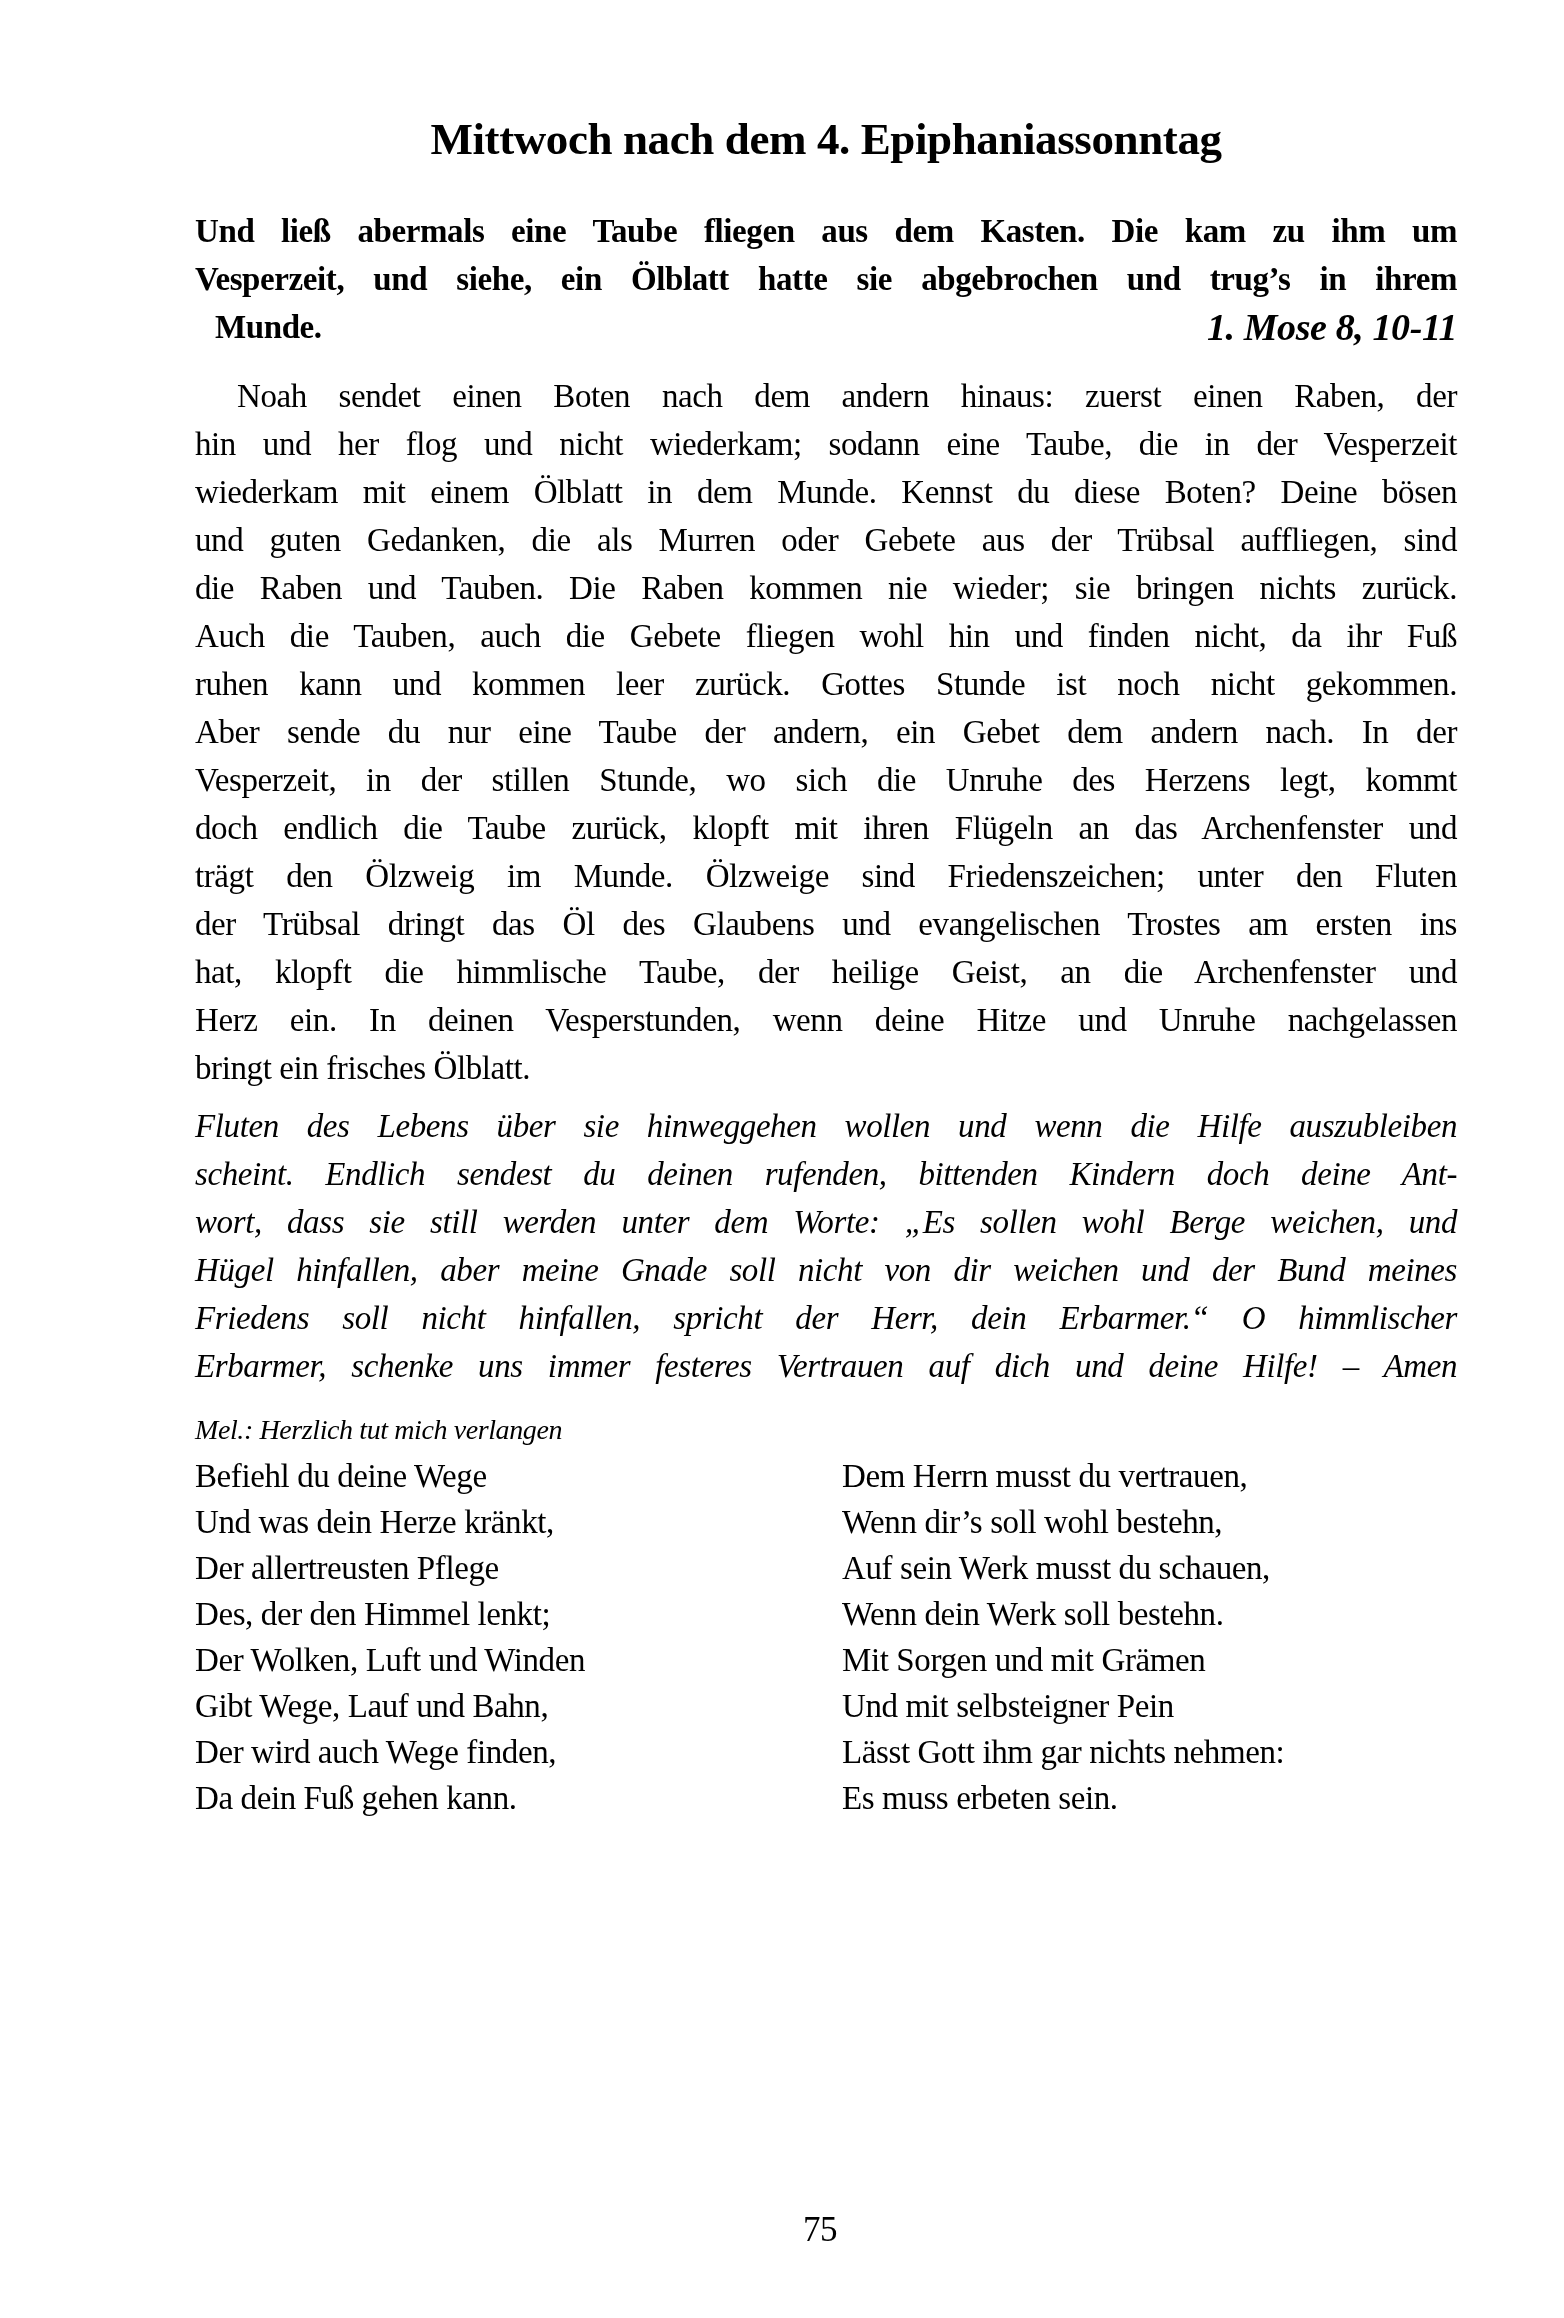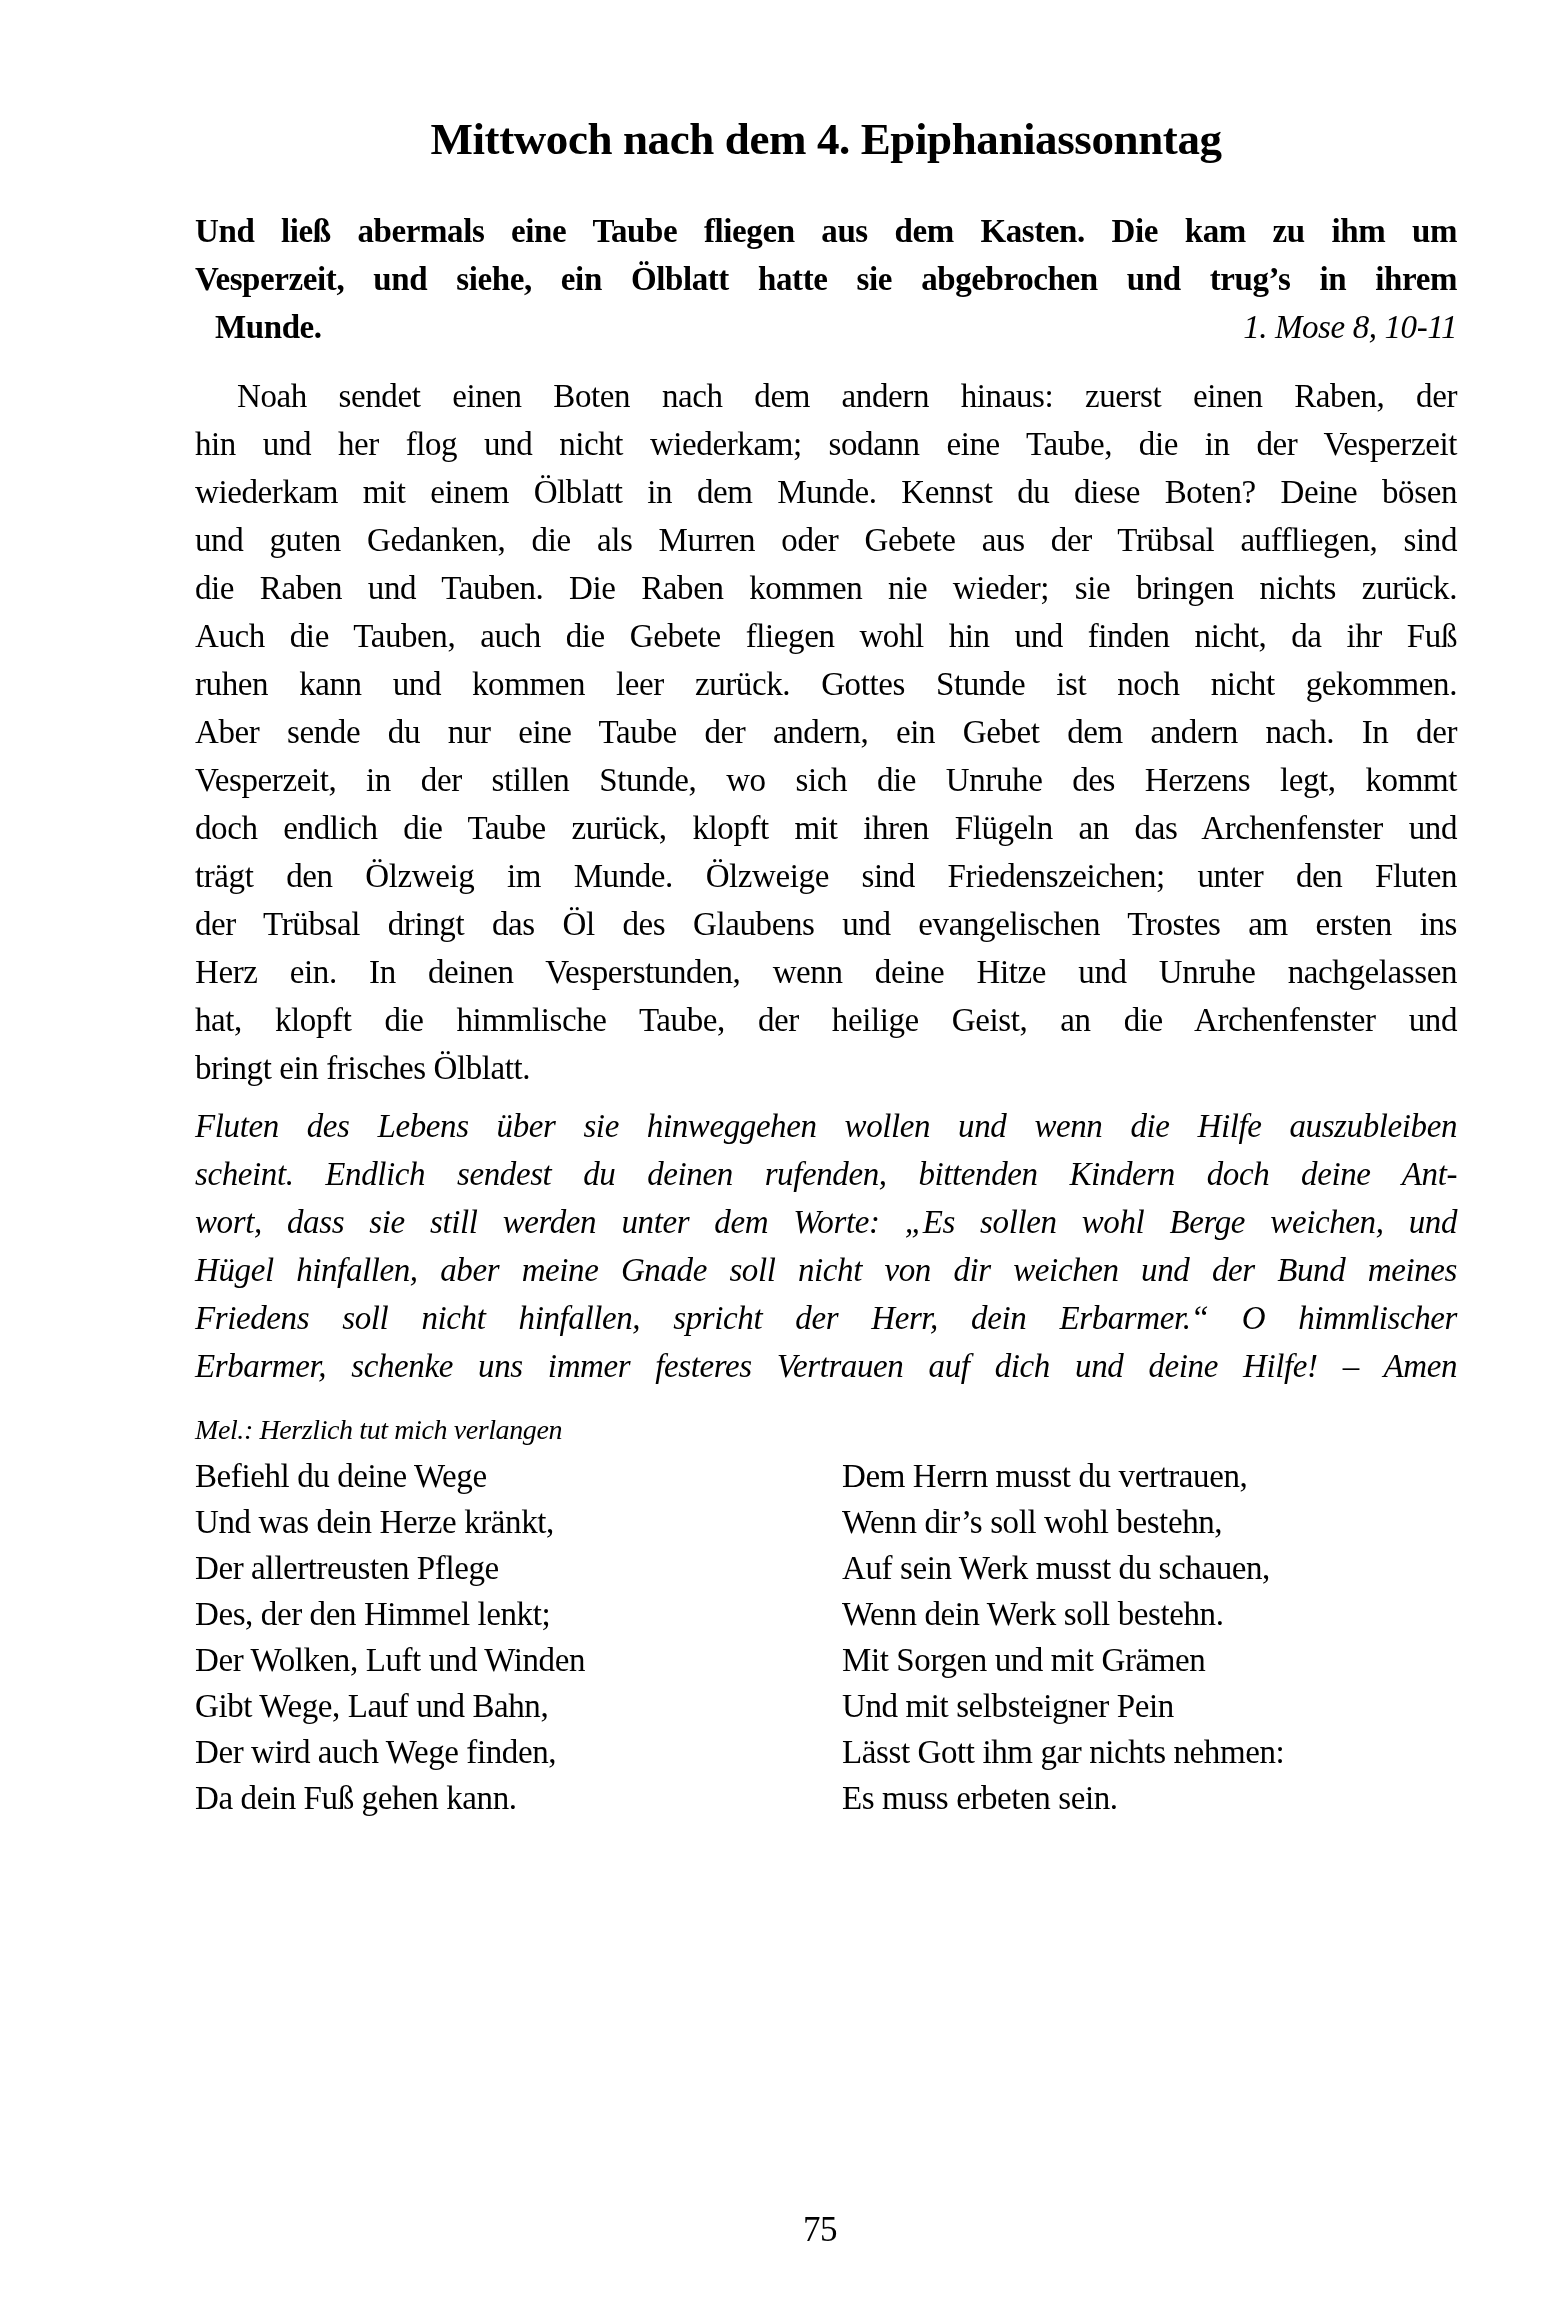--- a/index.html
+++ b/index.html
@@ -24,21 +24,21 @@
     font-size: 45px;
     line-height: 56px;
     font-weight: bold;
     text-align: center;
   }
   .scripture { margin-top: 40px; font-weight: bold; font-size: 33px; line-height: 48px; }
   .jline { text-align: justify; text-align-last: justify; }
   .lline { text-align: left; }
   .indent { text-indent: 42px; }
   .scripture-lastline { display: flex; justify-content: space-between; align-items: flex-start; margin-left: 20px; }
-  .scripture-ref { font-weight: normal; font-style: italic; font-size: 33px; }
+  .scripture-ref { font-weight: bold; font-style: italic; font-size: 38px; }
   .devotion { margin-top: 21px; font-size: 33px; line-height: 48px; }
   .prayer { margin-top: 9.6px; font-size: 33px; line-height: 48px; font-style: italic; }
   .melody { margin-top: 20px; font-size: 28px; line-height: 39px; font-style: italic; text-align: left; }
   .hymn { position: relative; margin-top: 4px; font-size: 33px; line-height: 46px; }
   .hymn-col-right { position: absolute; left: 647px; top: 0; }
   .pagenum {
     position: absolute;
     left: 189px; top: 2209px;
     width: 1262px;
     text-align: center;
@@ -69,22 +69,22 @@
       <div class="jline">wiederkam mit einem Ölblatt in dem Munde. Kennst du diese Boten? Deine bösen</div>
       <div class="jline">und guten Gedanken, die als Murren oder Gebete aus der Trübsal auffliegen, sind</div>
       <div class="jline">die Raben und Tauben. Die Raben kommen nie wieder; sie bringen nichts zurück.</div>
       <div class="jline">Auch die Tauben, auch die Gebete fliegen wohl hin und finden nicht, da ihr Fuß</div>
       <div class="jline">ruhen kann und kommen leer zurück. Gottes Stunde ist noch nicht gekommen.</div>
       <div class="jline">Aber sende du nur eine Taube der andern, ein Gebet dem andern nach. In der</div>
       <div class="jline">Vesperzeit, in der stillen Stunde, wo sich die Unruhe des Herzens legt, kommt</div>
       <div class="jline">doch endlich die Taube zurück, klopft mit ihren Flügeln an das Archenfenster und</div>
       <div class="jline">trägt den Ölzweig im Munde. Ölzweige sind Friedenszeichen; unter den Fluten</div>
       <div class="jline">der Trübsal dringt das Öl des Glaubens und evangelischen Trostes am ersten ins</div>
+      <div class="jline">hat, klopft die himmlische Taube, der heilige Geist, an die Archenfenster und</div>
       <div class="jline">Herz ein. In deinen Vesperstunden, wenn deine Hitze und Unruhe nachgelassen</div>
-      <div class="jline">hat, klopft die himmlische Taube, der heilige Geist, an die Archenfenster und</div>
       <div class="lline">bringt ein frisches Ölblatt.</div>
     </section>
 
     <section class="prayer">
       <div class="jline">Fluten des Lebens über sie hinweggehen wollen und wenn die Hilfe auszubleiben</div>
       <div class="jline">scheint. Endlich sendest du deinen rufenden, bittenden Kindern doch deine Ant-</div>
       <div class="jline">wort, dass sie still werden unter dem Worte: „Es sollen wohl Berge weichen, und</div>
       <div class="jline">Hügel hinfallen, aber meine Gnade soll nicht von dir weichen und der Bund meines</div>
       <div class="jline">Friedens soll nicht hinfallen, spricht der Herr, dein Erbarmer.“ O himmlischer</div>
       <div class="jline">Erbarmer, schenke uns immer festeres Vertrauen auf dich und deine Hilfe! – Amen</div>

